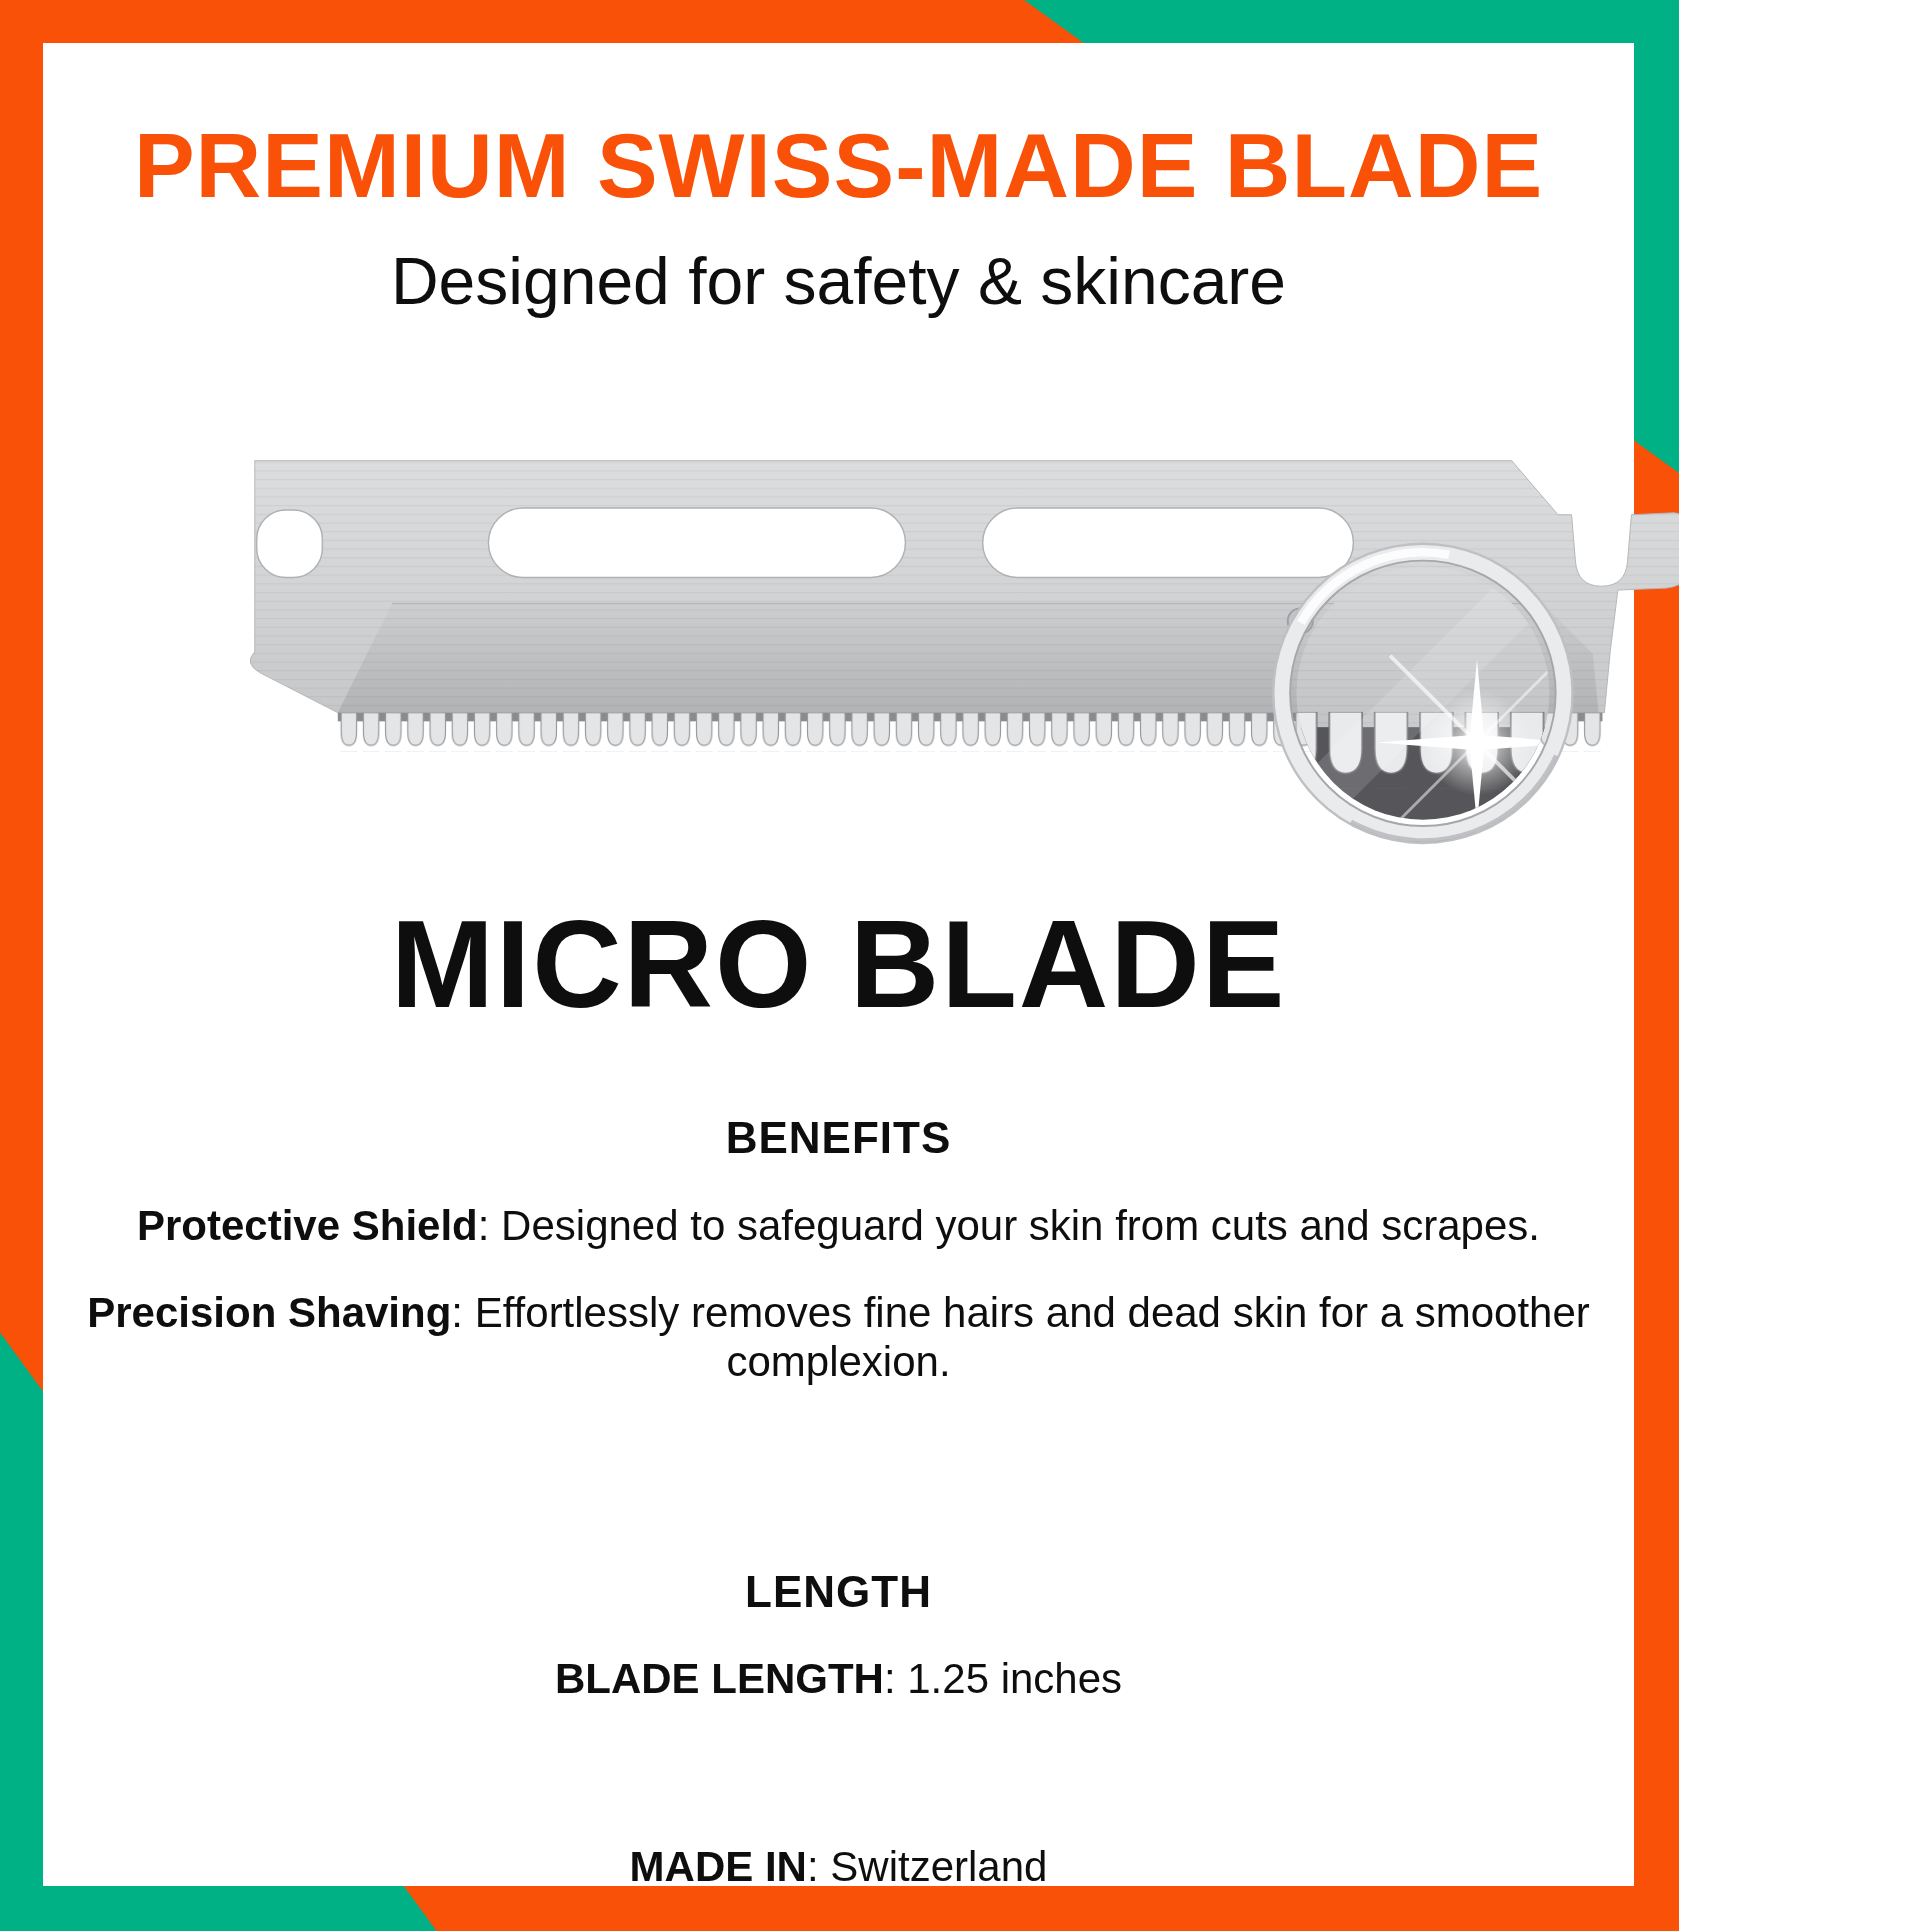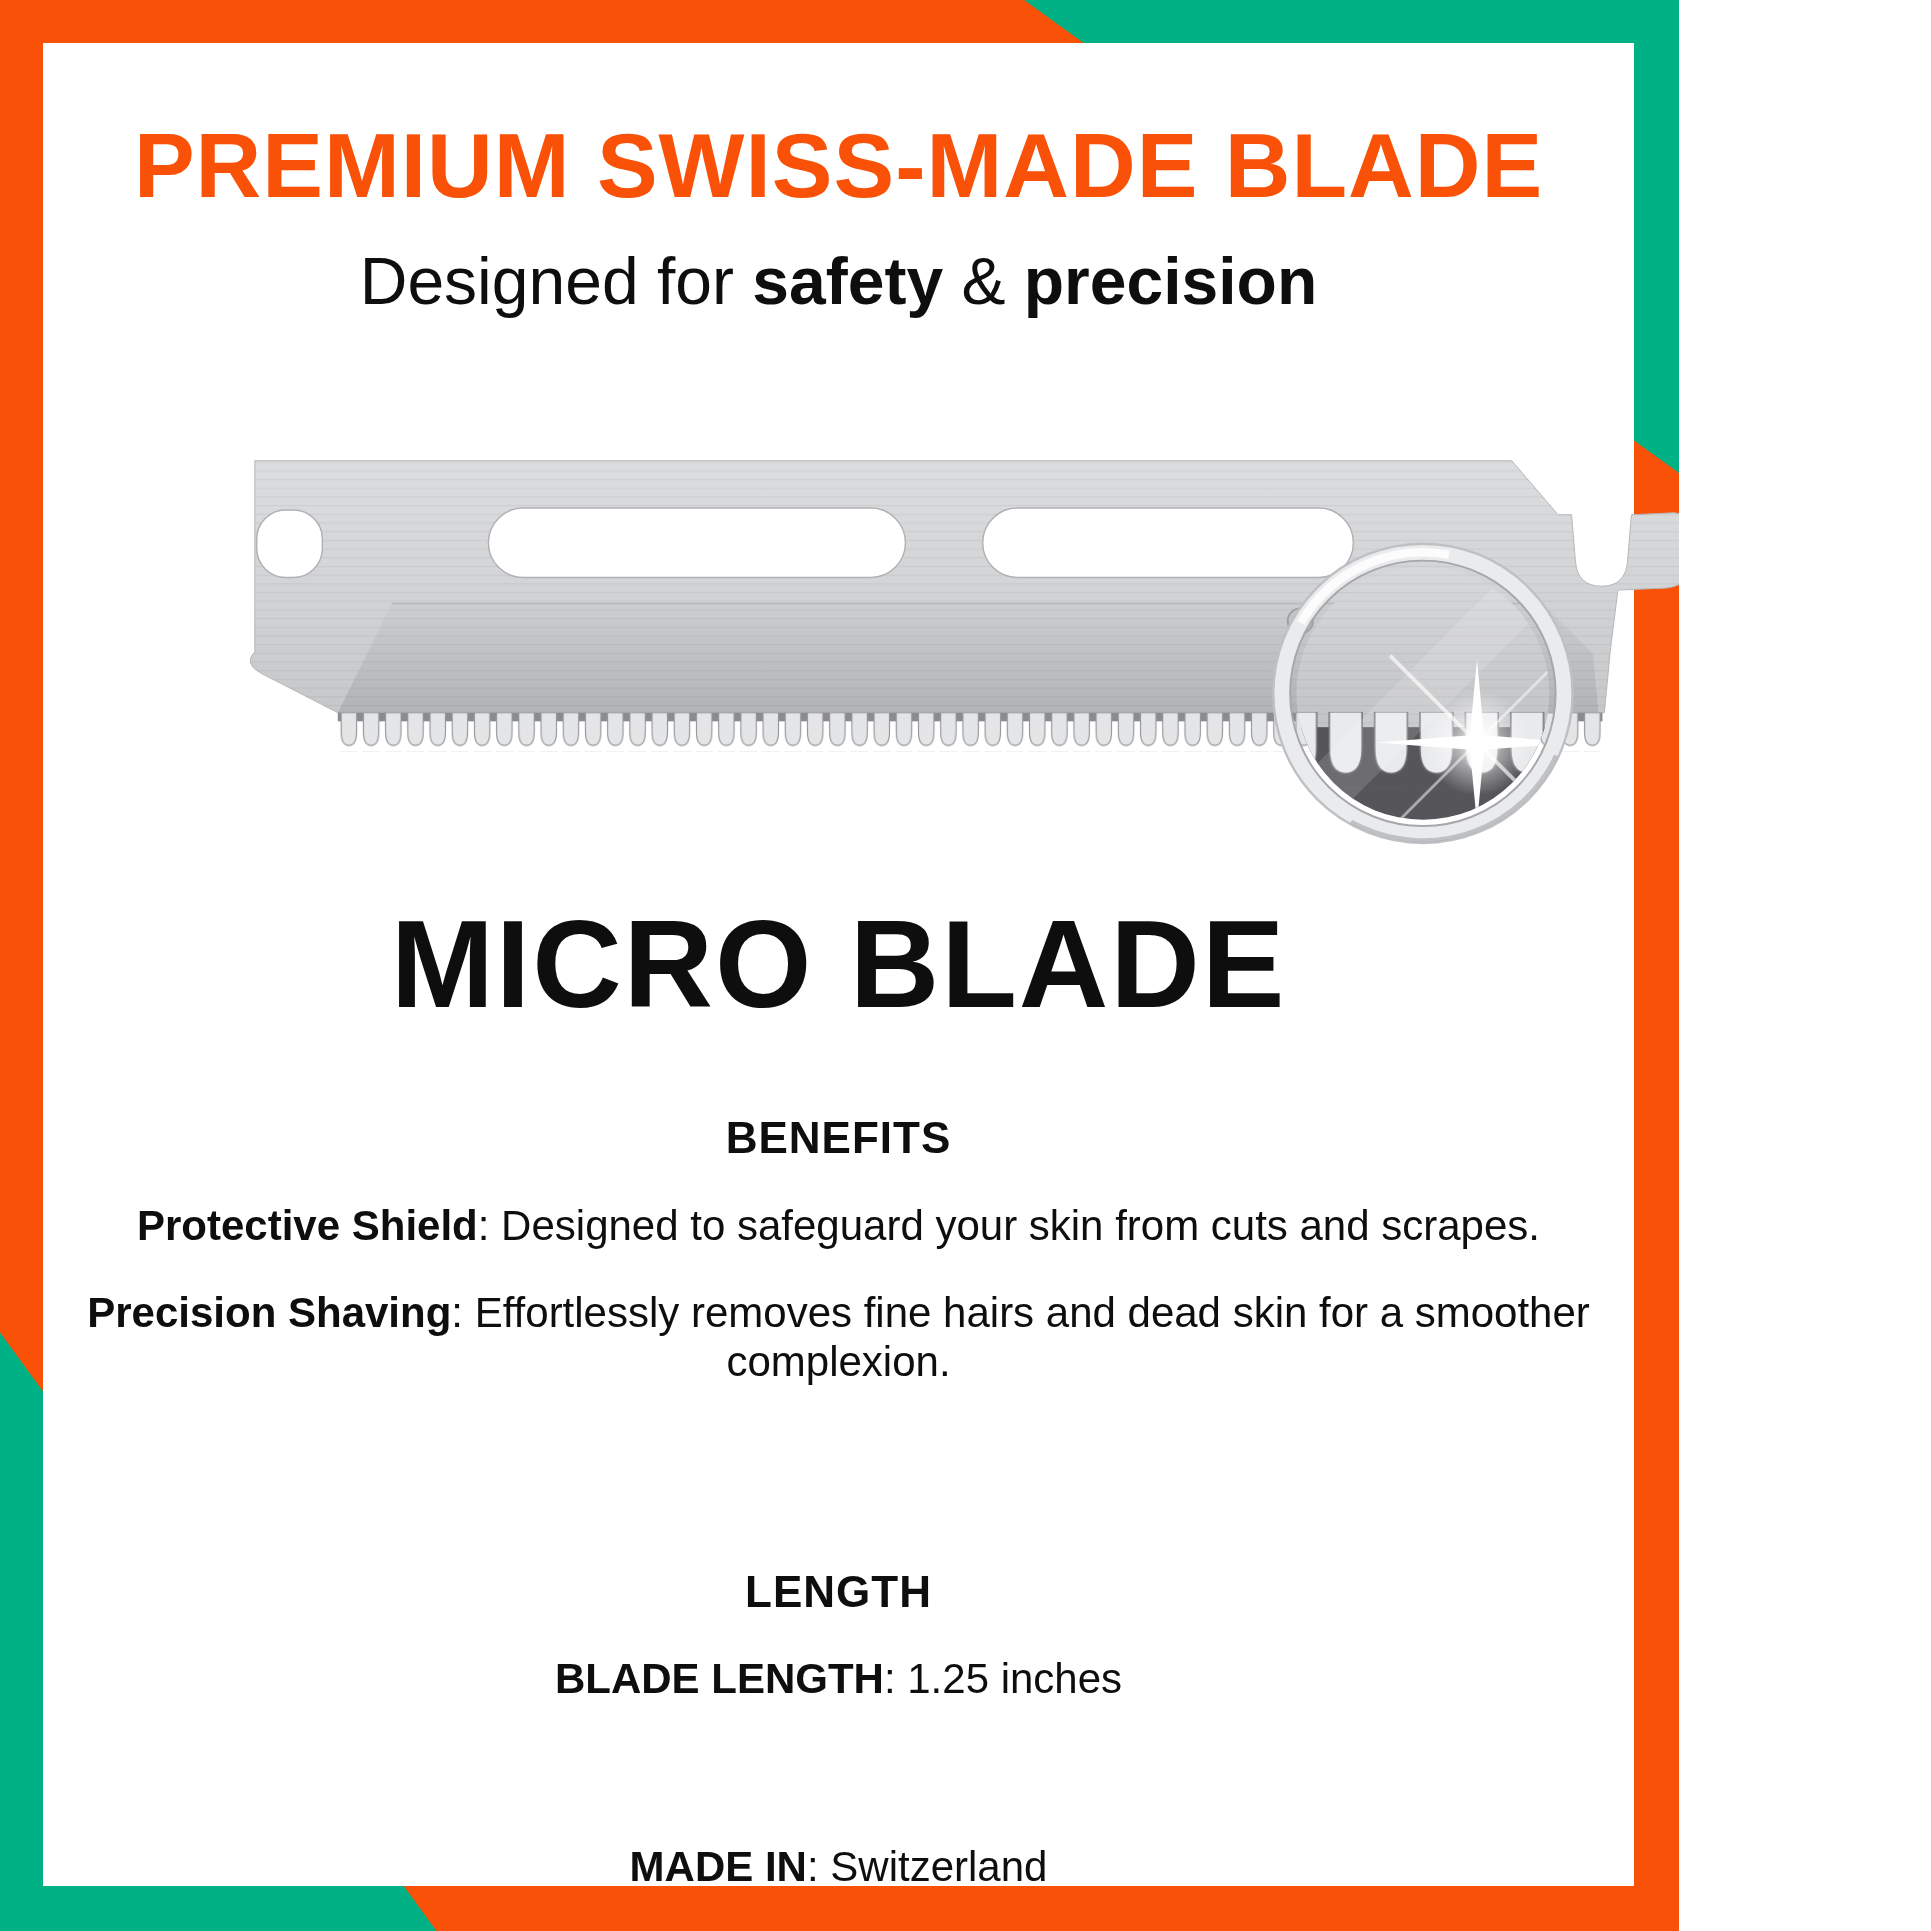--- a/index.html
+++ b/index.html
@@ -12,21 +12,21 @@
   .canvas{position:relative;width:1679px;height:1931px;overflow:hidden;
           font-family:"Liberation Sans", sans-serif;color:var(--ink);}
   .frame{position:absolute;inset:0;background:var(--orange);}
   .tri{position:absolute;inset:0;background:var(--green);}
   .tri-tr{clip-path:polygon(61% 0, 100% 0, 100% 24.5%);}
   .tri-bl{clip-path:polygon(0 69%, 26% 100%, 0 100%);}
   .card{position:absolute;left:43px;top:43px;right:45px;bottom:45px;background:var(--card);}
   .txt{position:absolute;left:0;right:0;text-align:center;line-height:1.2;white-space:nowrap;}
   .title{top:68px;font-size:91px;font-weight:700;letter-spacing:1px;color:var(--orange);}
   .subtitle{top:199px;font-size:66px;font-weight:400;}
-  .subtitle b{font-weight:700;margin-top:48px;}
+  .subtitle b{font-weight:400;margin-top:48px;}
   .product-title{top:847px;font-size:124px;font-weight:700;letter-spacing:1.9px;}
   .sec-head{font-size:44px;font-weight:700;letter-spacing:1px;}
   .benefits-head{top:1069px;}
   .details-head{top:1523px;}
   .bline{font-size:42px;}
   .b1{top:1158px;}
   .b2{top:1246px;line-height:1.16;white-space:normal;max-width:1526px;margin:0 auto;}
   .b3{top:1375px;}
   .dline{font-size:42px;}
   .d1{top:1611px;}
@@ -39,21 +39,21 @@
 
 <div class="canvas">
   <div class="frame"></div>
   <div class="tri tri-tr"></div>
   <div class="tri tri-bl"></div>
 
   <div class="card">
 
     <div class="txt title">PREMIUM SWISS-MADE BLADE</div>
 
-    <div class="txt subtitle"><span>Designed for </span><b>safety</b><span> &amp; </span><b>precision</b></div>
+    <div class="txt subtitle"><span>Designed for </span><b>safety</b><span> &amp; </span><b>skincare</b></div>
 
     <div class="blade-wrap">
       <svg width="1506" height="454" viewBox="0 0 1560 470" xmlns="http://www.w3.org/2000/svg">
         <defs>
           <linearGradient id="bodyGrad" x1="0" y1="0" x2="0" y2="1">
             <stop offset="0" stop-color="#dcdddf"></stop>
             <stop offset="0.55" stop-color="#d2d3d5"></stop>
             <stop offset="1" stop-color="#c6c7c9"></stop>
           </linearGradient>
           <linearGradient id="bevelGrad" x1="0" y1="0" x2="0" y2="1">

